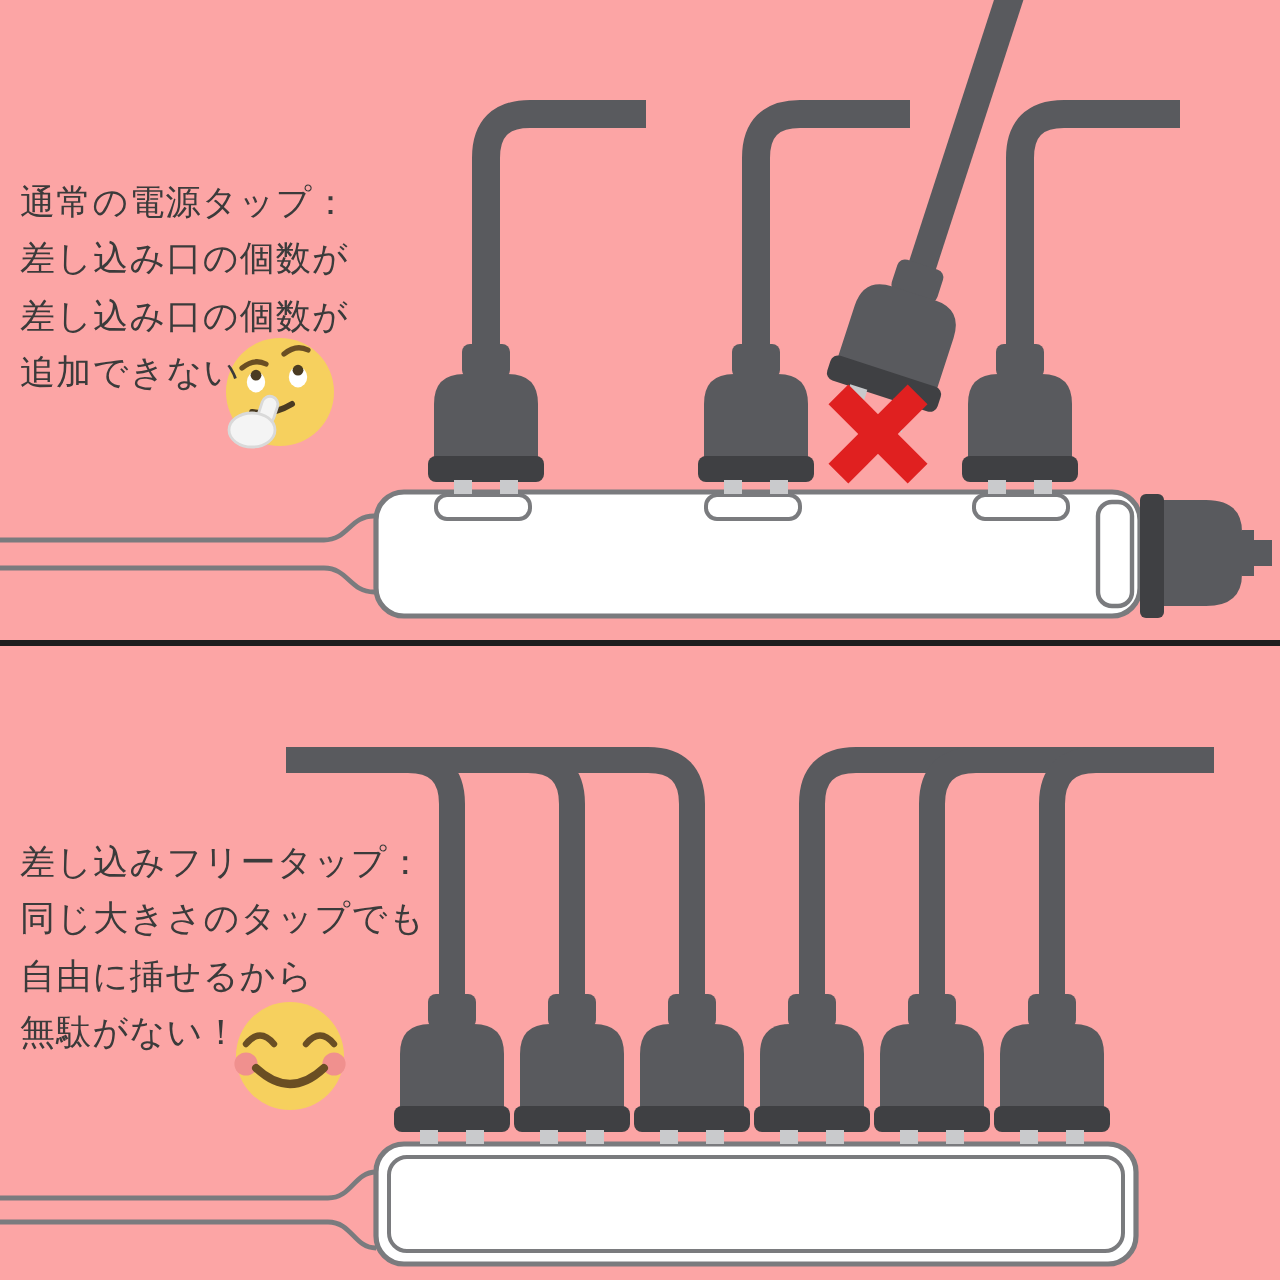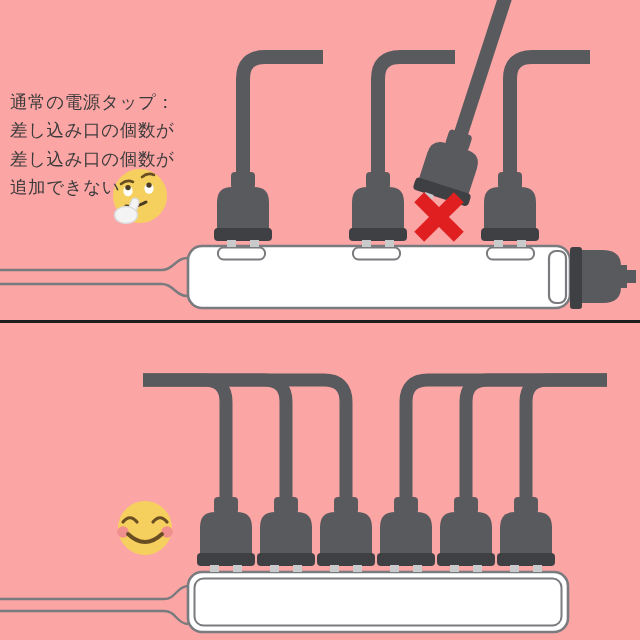--- a/index.html
+++ b/index.html
@@ -135,14 +135,20 @@
     </g>
   </svg>
 
   <div id="caption-top" class="caption">
     <div>通常の電源タップ：</div>
     <div>差し込み口の個数が</div>
     <div>差し込み口の個数が</div>
     <div>追加できない</div>
   </div>
 
+  <div id="caption-bottom" class="caption">
+    <div>差し込みフリータップ：</div>
+    <div>同じ大きさのタップでも</div>
+    <div>自由に挿せるから</div>
+    <div>無駄がない！</div>
+  </div>
 
 </div>
 
 </body></html>

